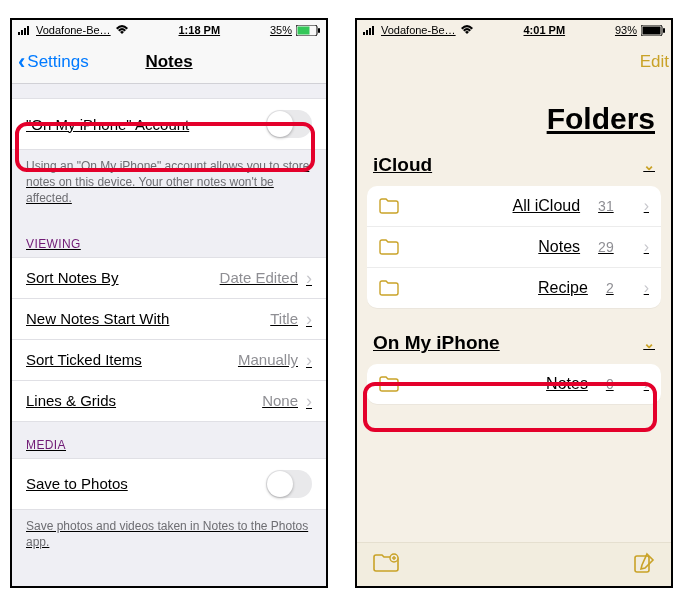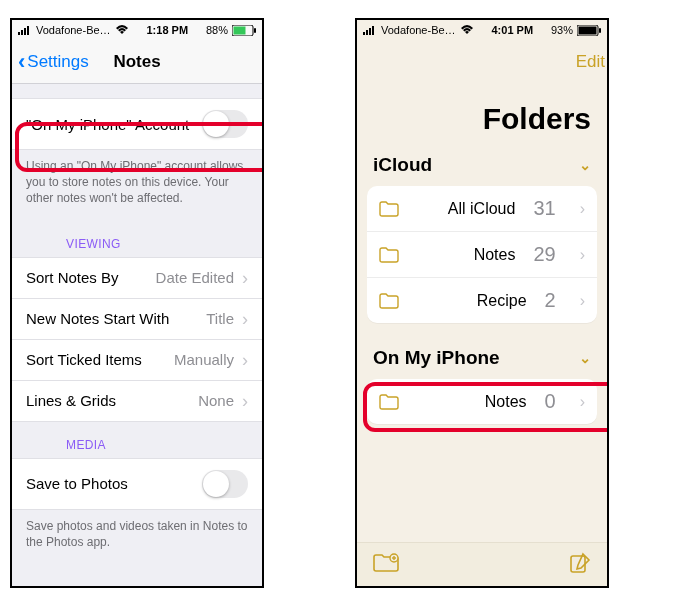--- a/index.html
+++ b/index.html
@@ -6,25 +6,26 @@
   body {
     background: #ffffff;
     font-family: -apple-system, "Helvetica Neue", Helvetica, Arial, sans-serif;
     width: 675px;
     height: 616px;
     position: relative;
     overflow: hidden;
   }
   .phone {
     position: absolute;
-    width: 254px;
+    width: 318px;
     height: 570px;
     border: 2px solid #000;
     background: #f2f2f2;
     overflow: hidden;
+    text-decoration: underline;
   }
   .phone-left  { left: 10px;  top: 18px; background: #efeff4; }
   .phone-right { left: 355px; top: 18px; background: #f5f0e6; }
 
   
   .status-bar {
     height: 20px;
     display: flex;
     align-items: center;
     justify-content: space-between;
@@ -98,25 +99,24 @@
   }
 
   .footer-text {
     font-size: 12px;
     color: #6d6d72;
     padding: 8px 14px 14px 14px;
     line-height: 1.35;
   }
   .group-header {
     font-size: 12px;
-    color: #8b5cf6;
+    color: #701a75;
     padding: 16px 14px 6px 14px;
     text-transform: uppercase;
     letter-spacing: 0.4px;
-    margin-left: 40px;
   }
   .cell.first { border-top: 1px solid #e0e0e5; }
 
   
   .highlight {
     position: absolute;
     border: 4px solid #e4002b;
     border-radius: 12px;
     pointer-events: none;
   }
@@ -151,21 +151,21 @@
     align-items: center;
     padding: 11px 12px;
     border-bottom: 1px solid #ececec;
     font-size: 16px;
     color: #000;
     gap: 18px;
   }
   .folder-row:last-child { border-bottom: none; }
   .folder-icon { width: 20px; height: 16px; }
   .folder-name { flex: 1; }
-  .folder-count { color: #8e8e93; margin-right: 6px; font-size: 20px; }
+  .folder-count { color: #8e8e93; margin-right: 12px; font-size: 14px; }
   .folder-chevron { color: #c7c7cc; font-size: 16px; }
 
   .toolbar {
     position: absolute;
     bottom: 0; left: 0; right: 0;
     height: 44px;
     display: flex;
     align-items: center;
     justify-content: space-between;
     padding: 0 16px;
@@ -191,21 +191,21 @@
       </span>
       <span>Vodafone-Be…</span>
       <span class="wifi">
         <svg width="14" height="10" viewBox="0 0 14 10">
             <path d="M7 9 L5 7 Q7 5 9 7 Z M3 5 Q7 1 11 5 L9.5 6.5 Q7 4 4.5 6.5 Z M1 3 Q7 -3 13 3 L11.5 4.5 Q7 0 2.5 4.5 Z" fill="#000"></path>
           </svg>
       </span>
     </div>
     <span style="font-weight:600">1:18 PM</span>
     <div class="status-right">
-      <span>88%</span>
+      <span>35%</span>
       <span class="batt">
         <svg width="24" height="11" viewBox="0 0 24 11">
             <rect x="0" y="0" width="21" height="11" rx="2" fill="none" stroke="#000" stroke-width="1"></rect>
             <rect x="1.5" y="1.5" width="12" height="8" fill="#34c759"></rect>
             <rect x="22" y="3" width="2" height="5" rx="1" fill="#000"></rect>
           </svg>
       </span>
     </div>
   </div>
 

